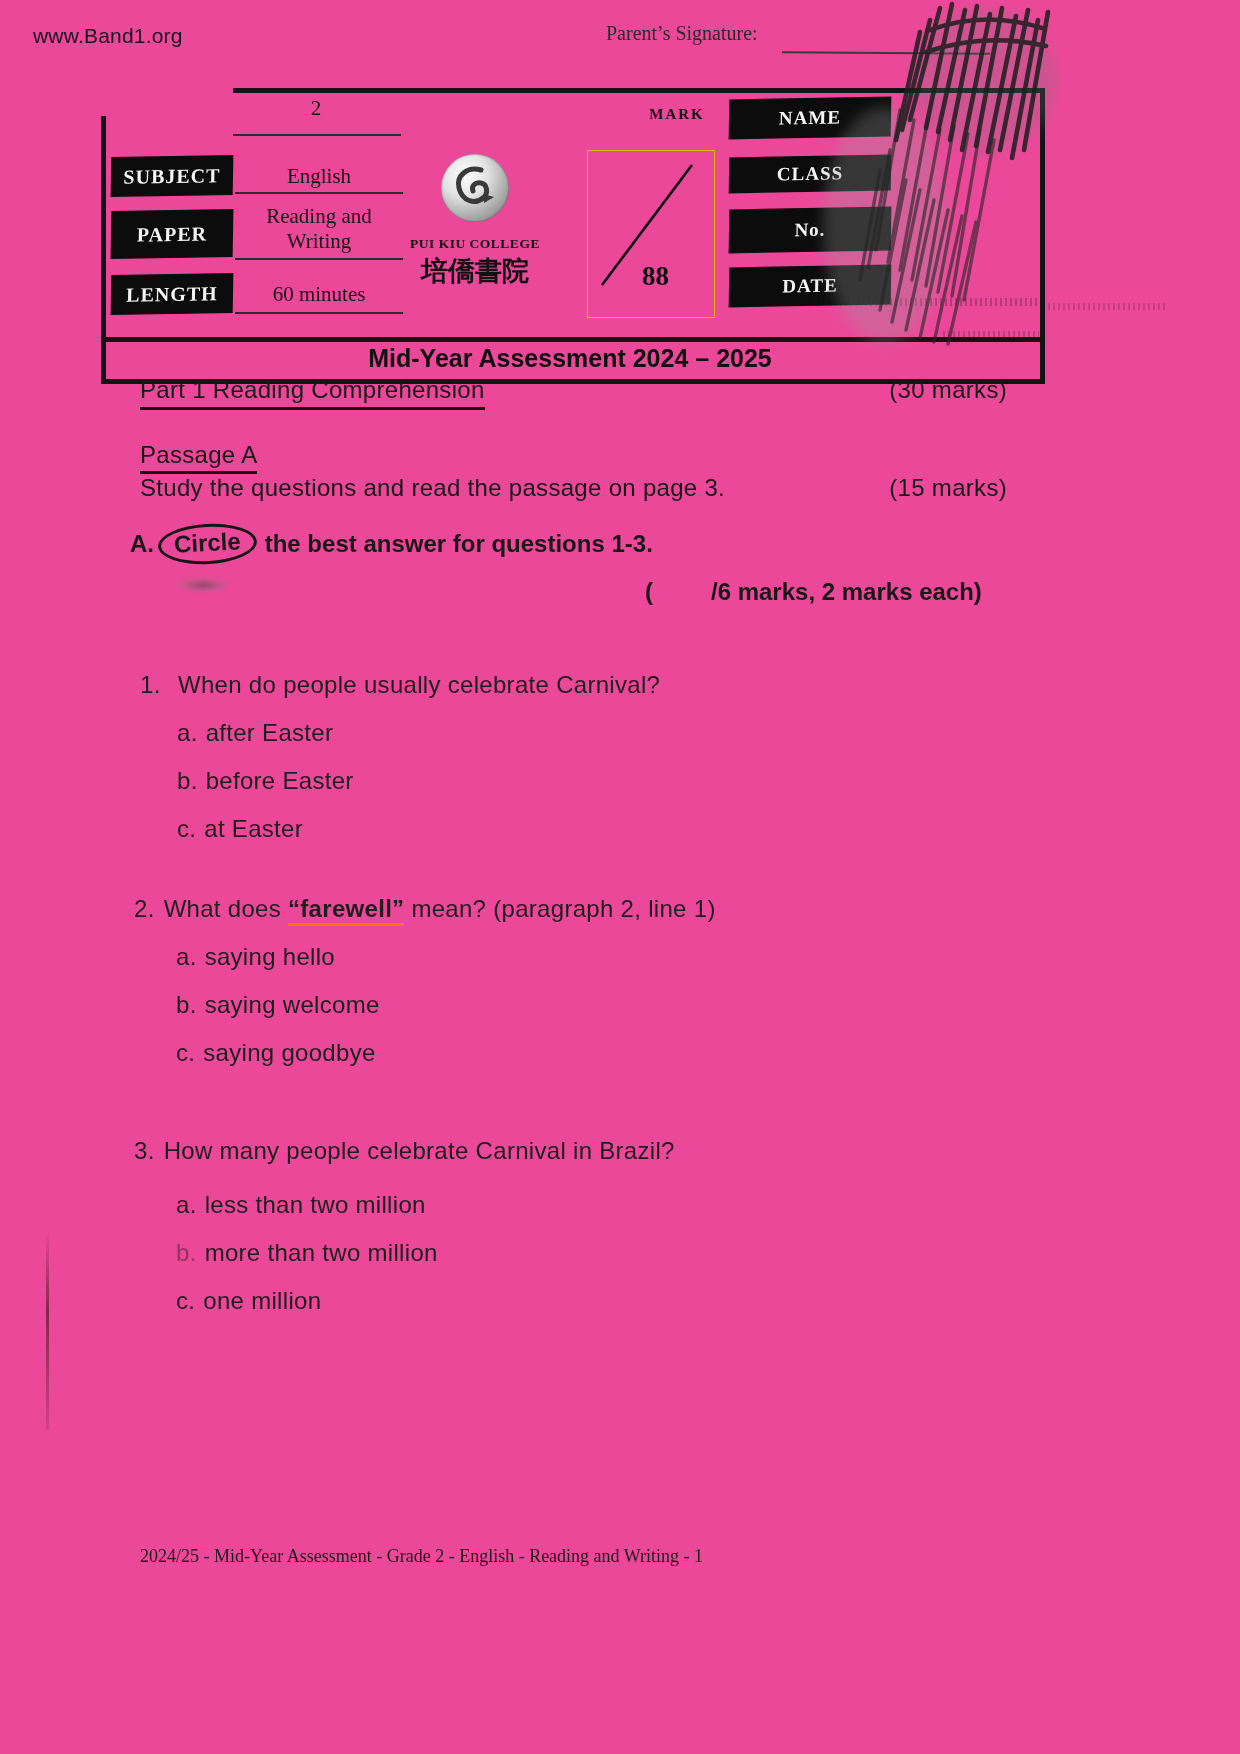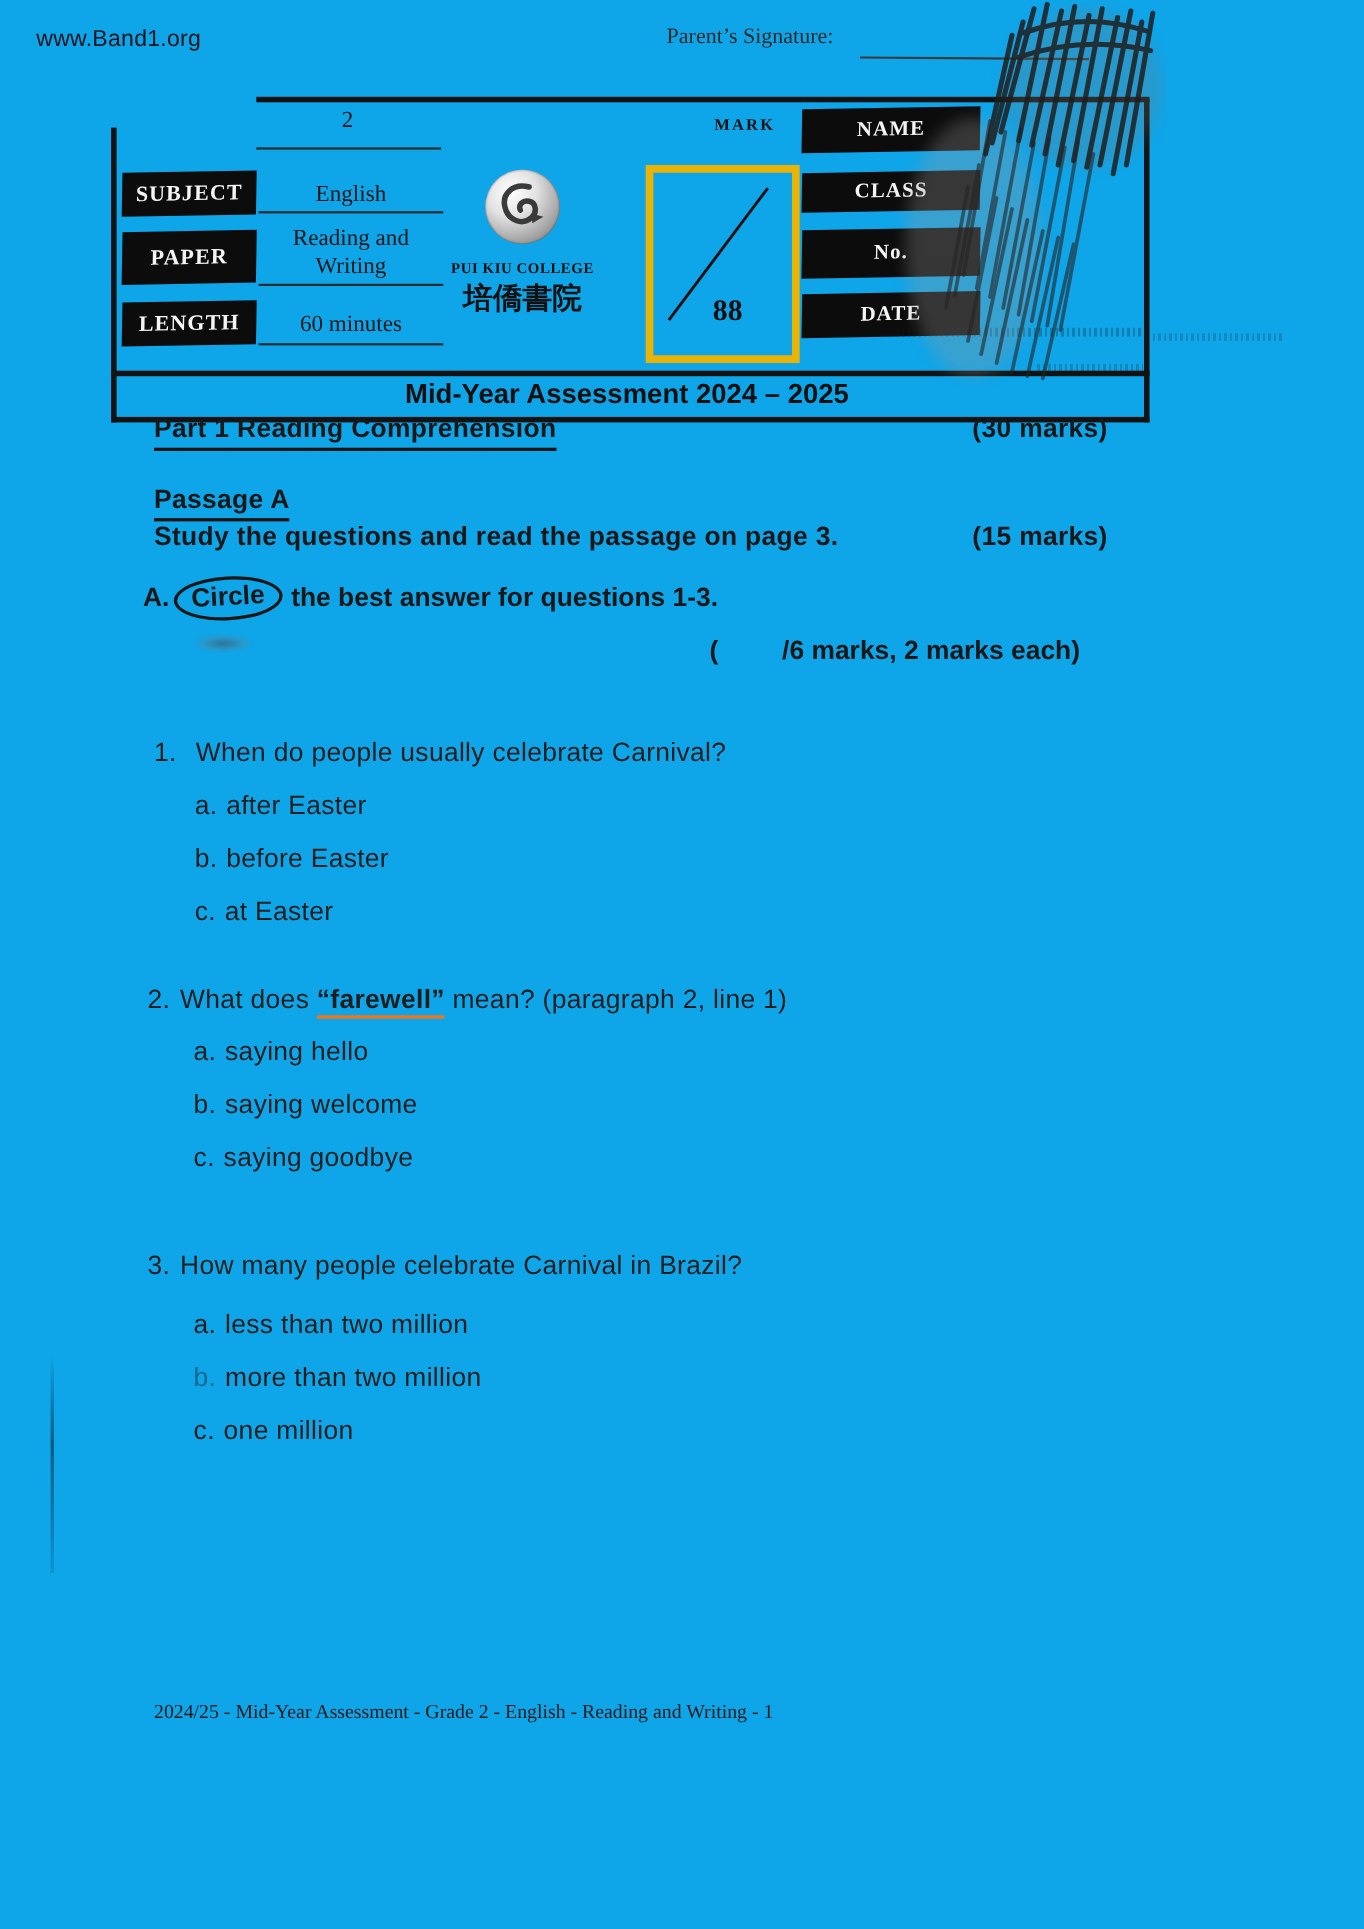--- a/index.html
+++ b/index.html
@@ -1,18 +1,18 @@
 <!DOCTYPE html>
 <html><head>
 <meta charset="utf-8">
 <style>
   html,body{margin:0;padding:0;background:#e8e8e6;}
   .page{
     position:relative;width:1240px;height:1754px;margin:0 auto;
-    background:#0ea5e9;overflow:hidden;
+    background:#ec4899;overflow:hidden;
     font-family:"Liberation Sans",sans-serif;color:#1f1f1f;
   }
   .abs{position:absolute;}
   .serif{font-family:Liberation Serif, serif;}
   
   .watermark{left:33px;top:24px;font-size:21px;color:#14141c;letter-spacing:.2px;}
   .psig{left:606px;top:22px;font-size:20px;color:#2a2a2a;}
   .psig-line{left:782px;top:52px;width:208px;height:2px;background:#3a3a3a;transform:rotate(.4deg);}
   
   .htable{left:95px;top:88px;width:950px;height:296px;}
@@ -28,28 +28,28 @@
     position:absolute;left:346px;top:66px;width:68px;height:68px;border-radius:50%;
     background:radial-gradient(circle at 35% 30%, #ffffff 0%, #e2e2e2 35%, #9a9a9a 75%, #707070 100%);
     box-shadow:inset 0 0 2px rgba(0,0,0,.6);
   }
   .school-en{position:absolute;left:300px;top:148px;width:160px;text-align:center;
     font-family:"Liberation Serif",serif;font-weight:bold;font-size:13.5px;letter-spacing:.5px;color:#111;}
   .school-zh{position:absolute;left:300px;top:165px;width:160px;text-align:center;
     font-weight:bold;font-size:27px;color:#111;font-family:"Liberation Serif",serif;}
   .mark-label{position:absolute;left:520px;top:18px;width:124px;text-align:center;
     font-family:"Liberation Serif",serif;font-weight:bold;font-size:15px;letter-spacing:2px;color:#141414;}
-  .mark-box{position:absolute;left:492px;top:62px;width:126px;height:166px;border:7px solid #eab308;}
+  .mark-box{position:absolute;left:492px;top:62px;width:126px;height:166px;border:1px solid #eab308;}
   .mark-val{position:absolute;left:54px;top:110px;font-family:"Liberation Serif",serif;font-weight:bold;font-size:27px;color:#0e0e0e;}
   .mytitle{position:absolute;left:0;top:256px;width:950px;text-align:center;
     font-family:Liberation Sans, sans-serif;font-weight:bold;font-size:25px;color:#101010;}
   .noise{position:absolute;background:repeating-linear-gradient(90deg, rgba(25,25,25,.55) 0 2px, transparent 2px 5px);filter:blur(.4px);}
   
   .h-row{left:140px;width:867px;display:flex;justify-content:space-between;align-items:flex-start;}
-  .bold24{font-weight:bold;font-size:24px;letter-spacing:.3px;color:#181818;}
+  .bold24{font-weight:normal;font-size:24px;letter-spacing:.3px;color:#181818;}
   .titleline{border-bottom:3.5px solid #151515;padding-bottom:3px;}
   .taskrow{left:130px;top:524px;display:flex;align-items:center;font-weight:bold;font-size:24px;color:#181818;}
   .circle-oval{display:inline-block;border:3.5px solid #161616;border-radius:50%;padding:2px 13px 4px;margin:0 8px 0 4px;transform:rotate(-3deg);}
   .marksrow{left:645px;top:578px;display:flex;align-items:center;font-weight:bold;font-size:24px;color:#181818;}
   .q{position:absolute;font-size:24px;letter-spacing:.3px;color:#1e1e1e;line-height:26px;}
   .q .qline{display:flex;}
   .q .opt{margin-top:22px;display:flex;}
   .qnum1{display:inline-block;width:38px;}
   .qnum{display:inline-block;margin-right:9px;}
   .optin1{padding-left:37px;}

